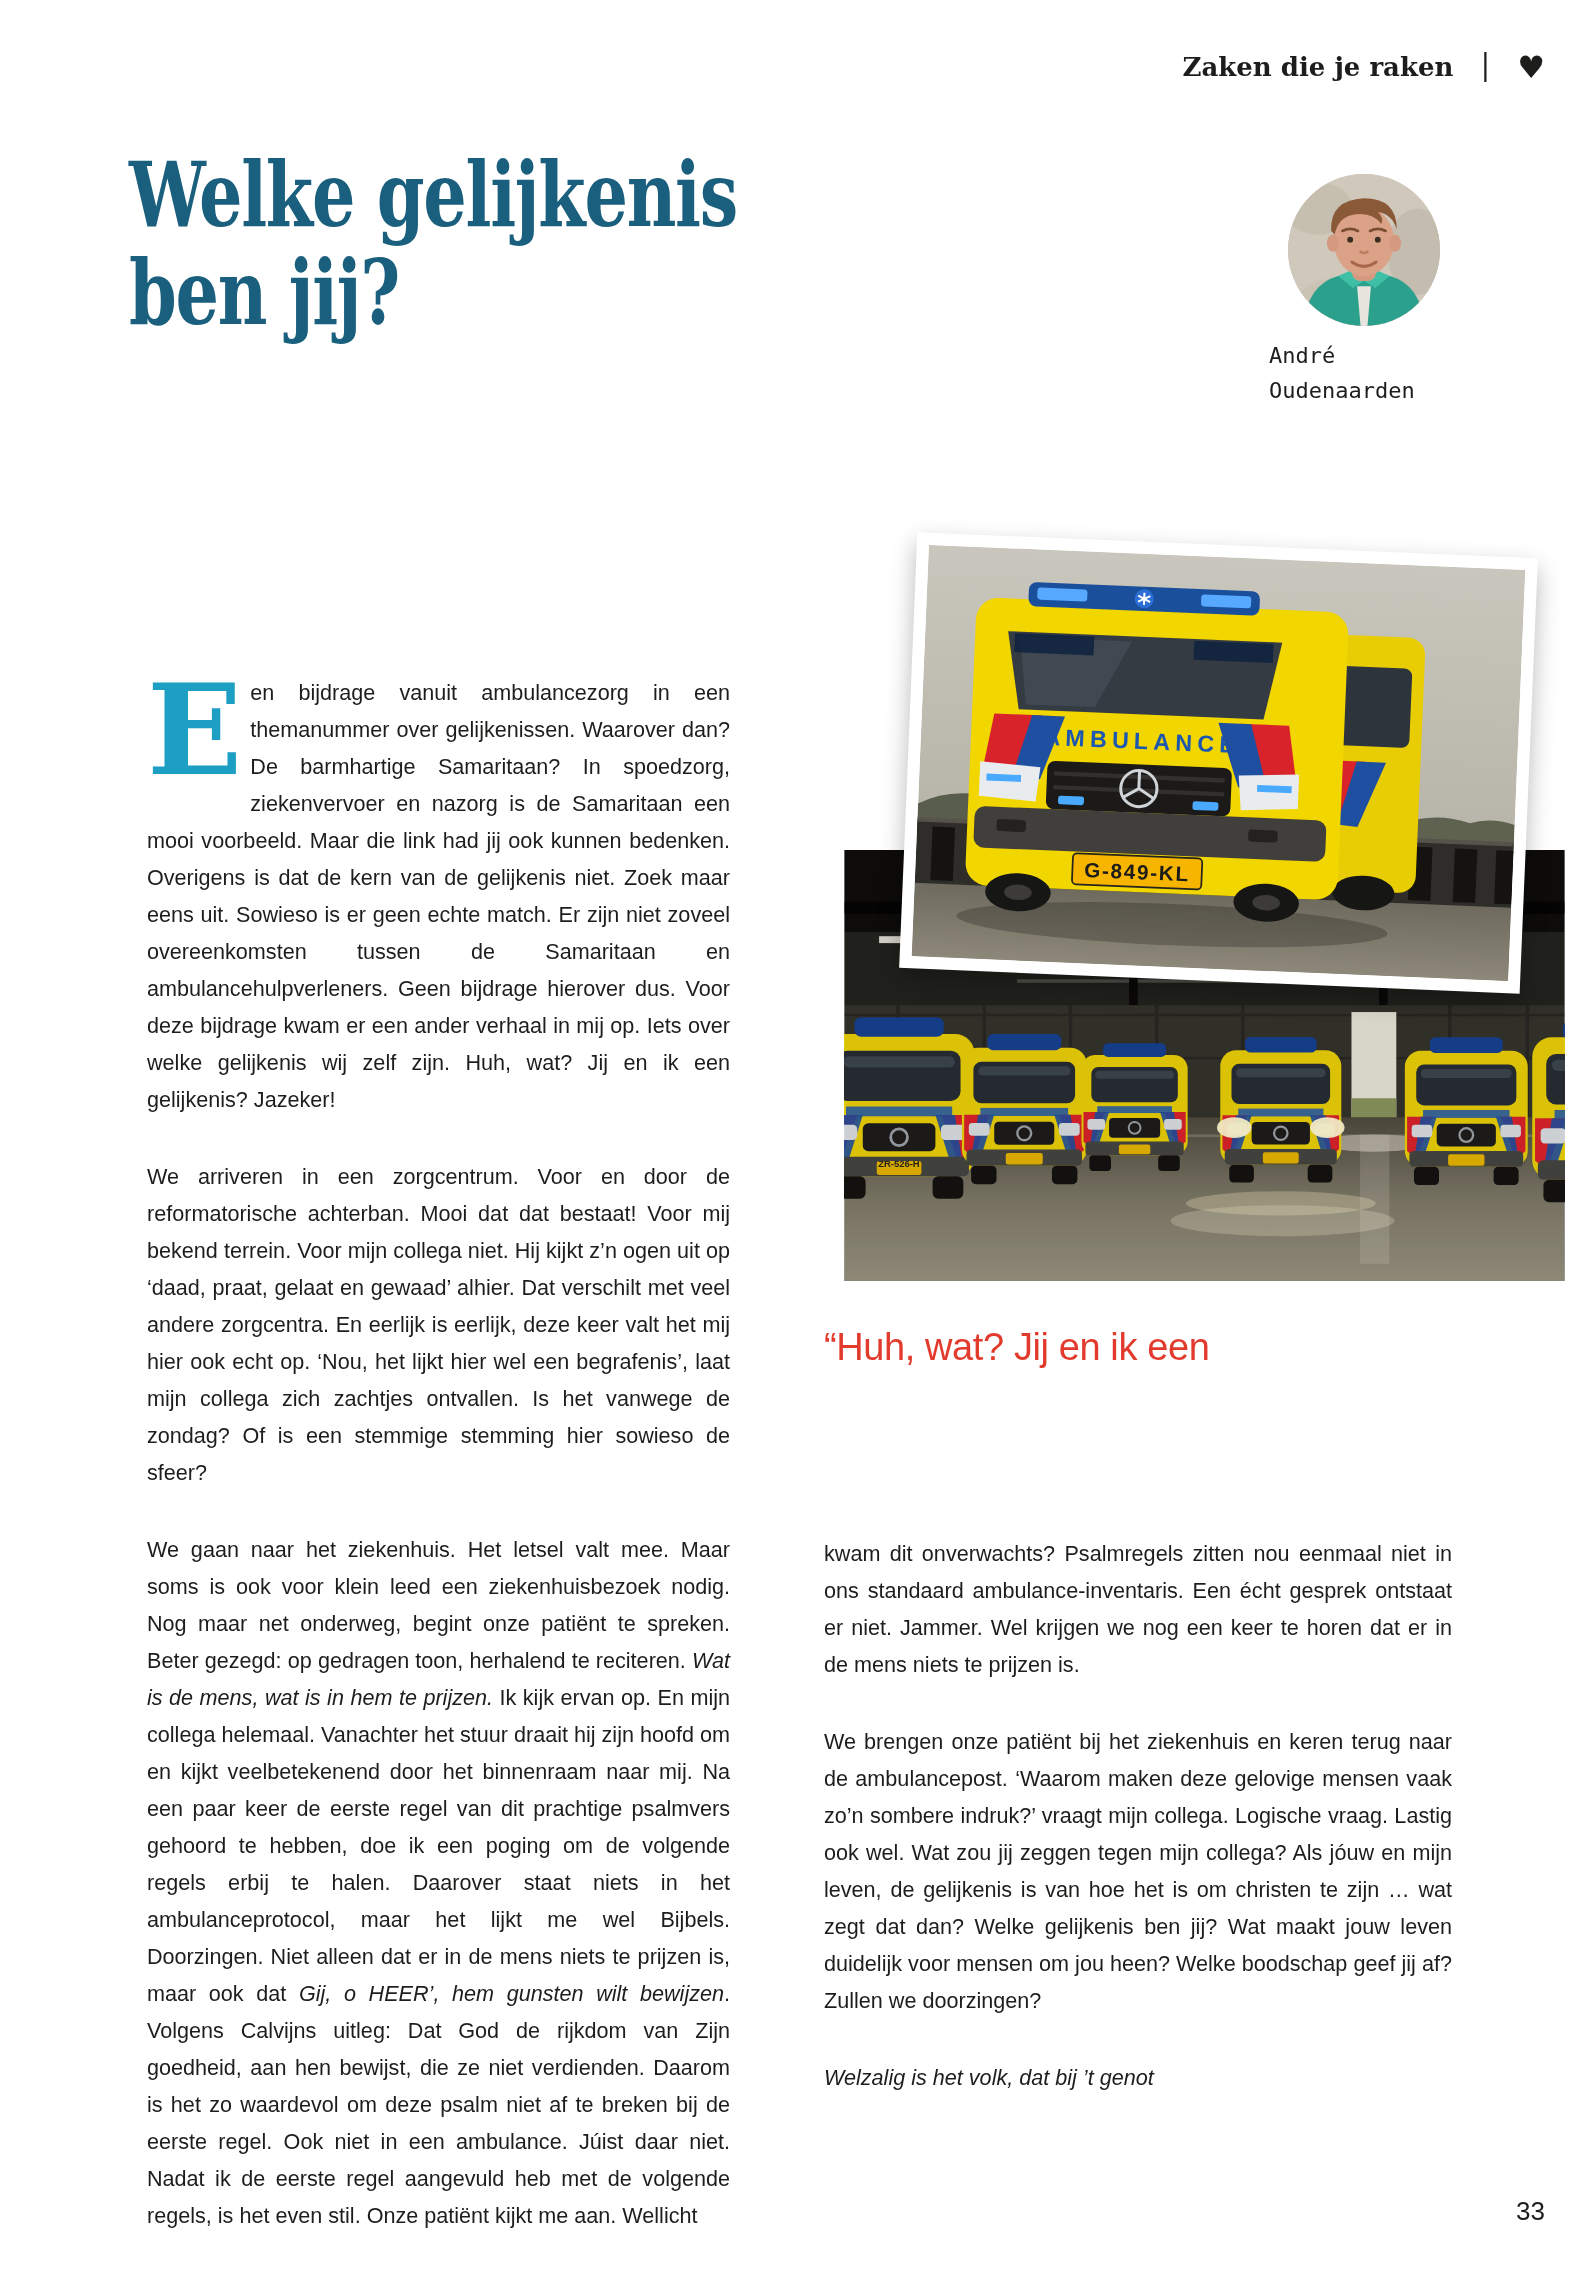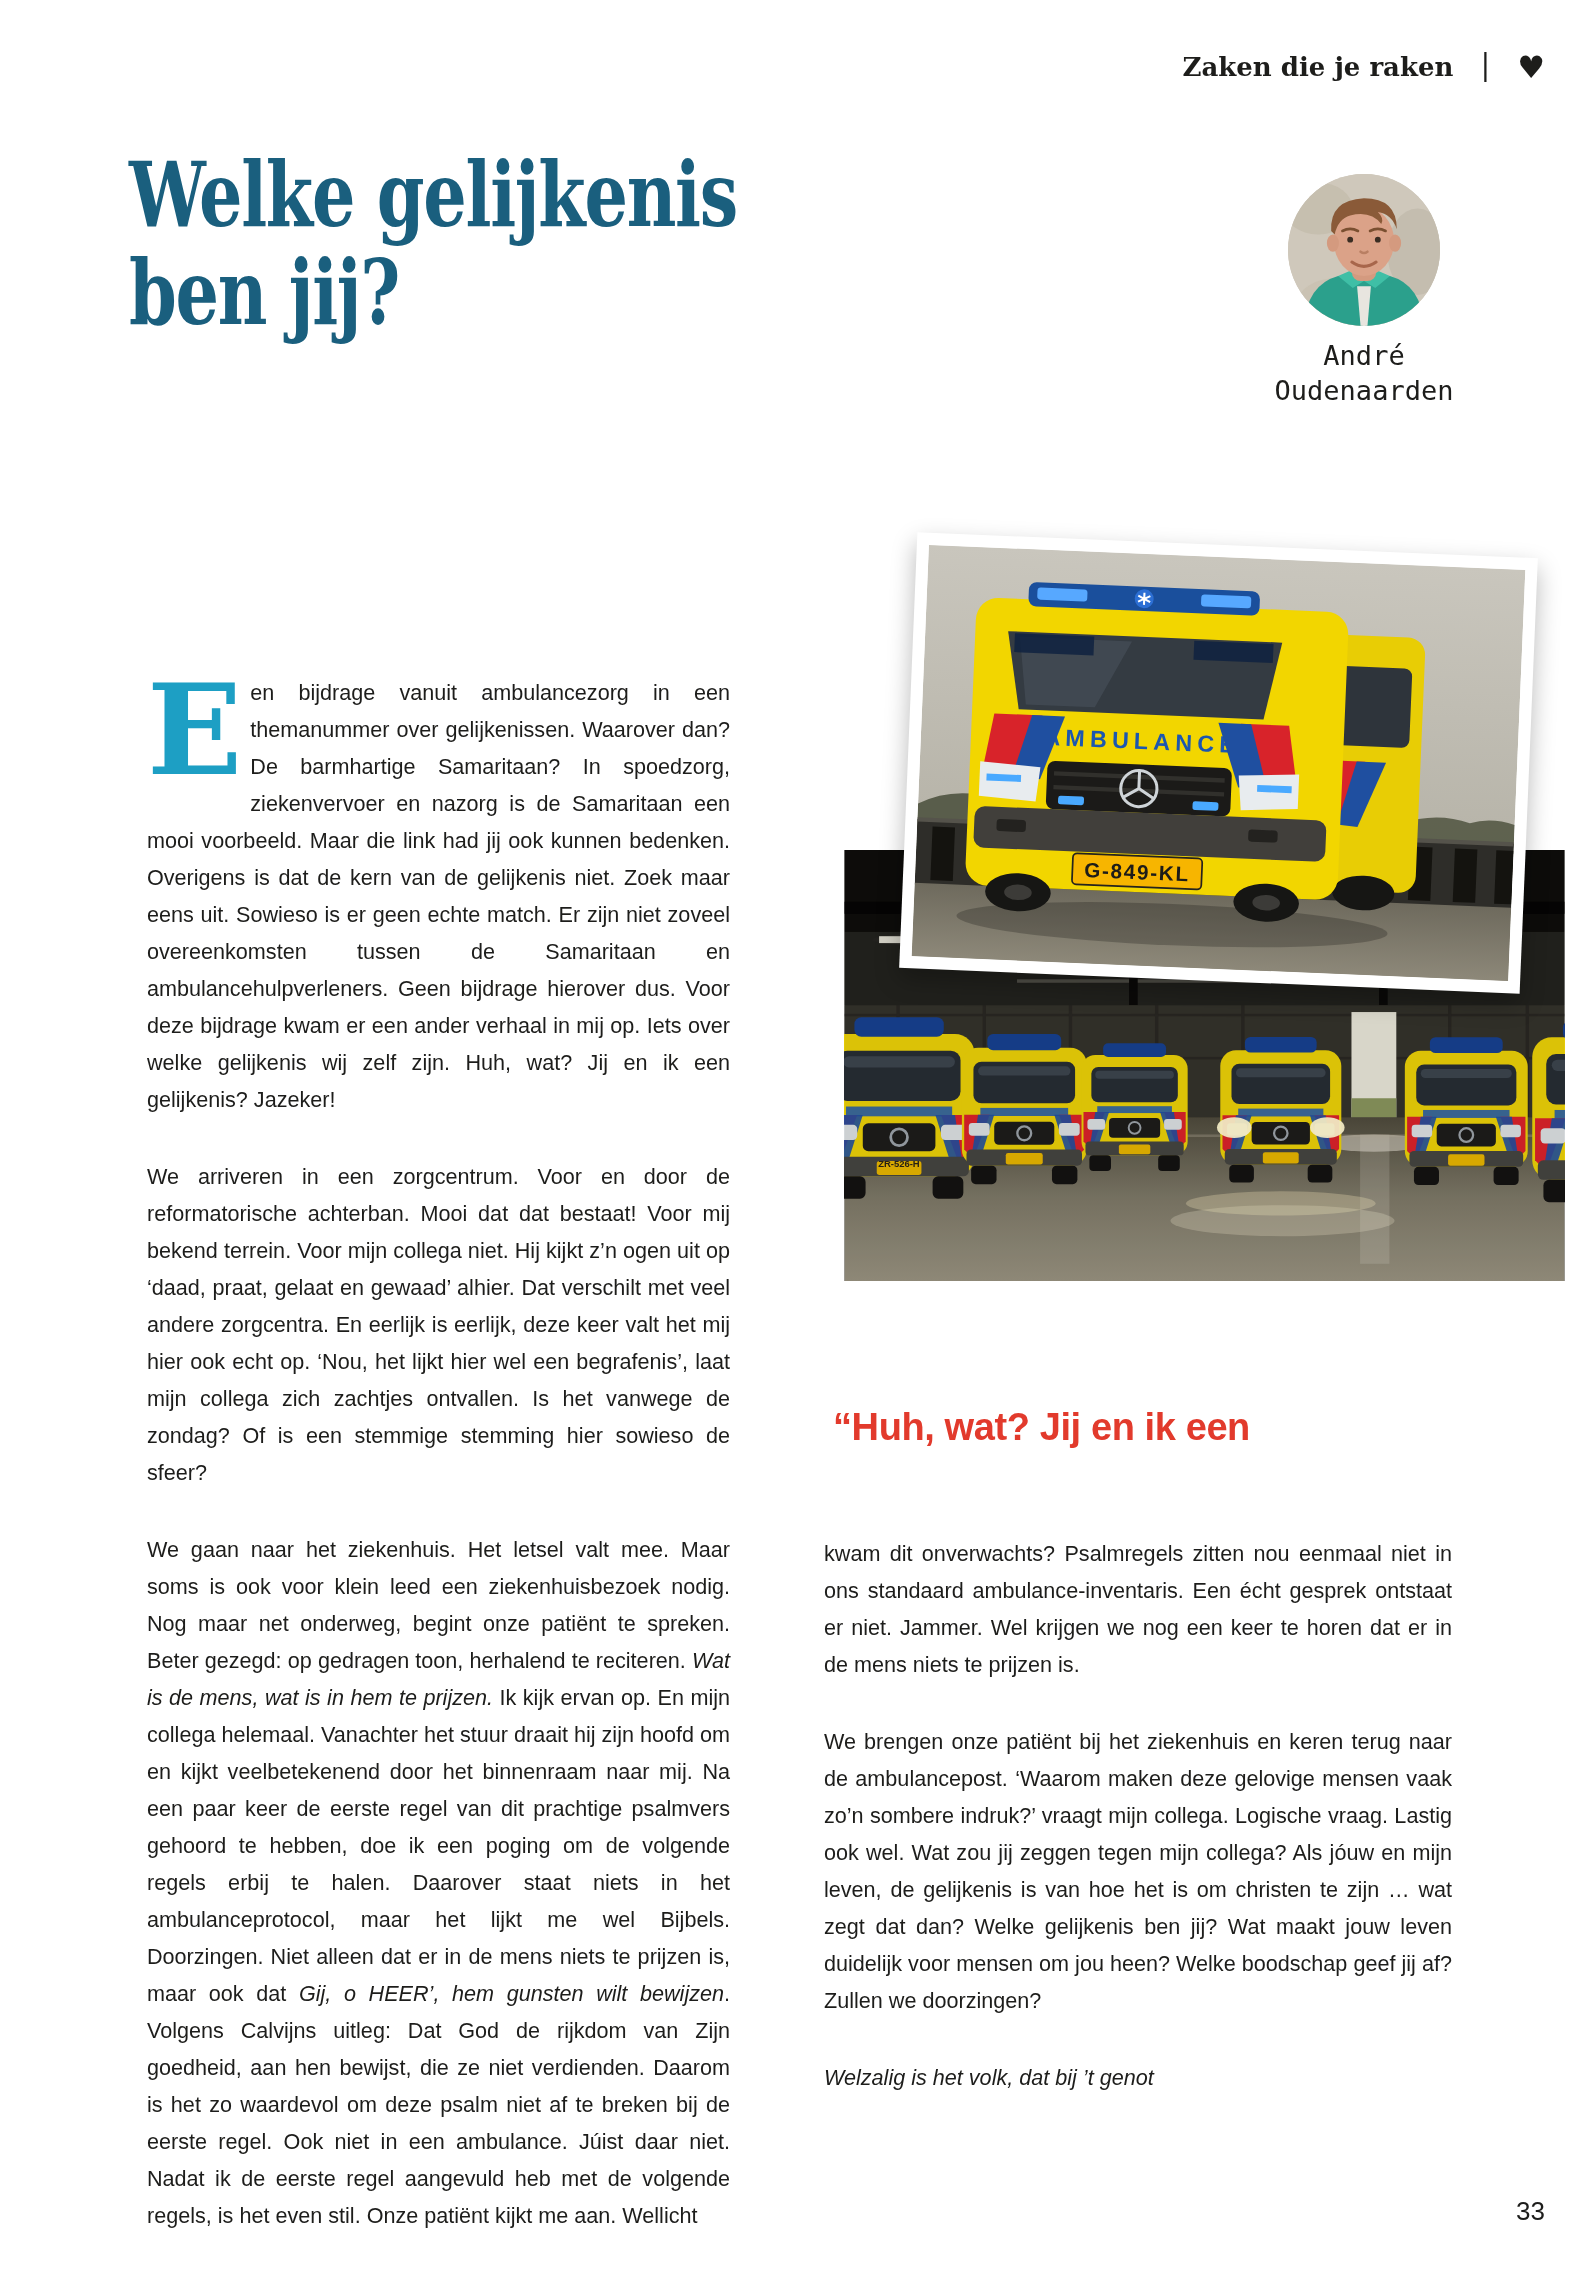--- a/index.html
+++ b/index.html
@@ -28,22 +28,22 @@
     transform:scaleX(.76);transform-origin:left top;
     white-space:nowrap;
   }
   
   .avatar{
     position:absolute;left:1288px;top:174px;width:152px;height:152px;
     border-radius:50%;overflow:hidden;background:#cfc8bb;
   }
   .author-name{
     position:absolute;left:1269px;top:338px;width:190px;
-    text-align:center;font-family:"DejaVu Sans Mono",monospace;
-    font-size:27px;line-height:35px;color:#1d1d1b;
+    text-align:left;font-family:"DejaVu Sans Mono",monospace;
+    font-size:22px;line-height:35px;color:#1d1d1b;
   }
   
   .photo-garage{position:absolute;left:816px;top:850px;width:721px;height:431px;z-index:1;margin-left:28px;}
   .photo-garage svg{display:block;}
   .photo-tilted{
     position:absolute;left:908px;top:545px;z-index:2;
     background:#ffffff;padding:12px;
     box-shadow:0 10.4px 24px rgba(0,0,0,.28);
     transform:rotate(2.4deg);transform-origin:center center;
   }
@@ -60,23 +60,23 @@
   .it{font-style:italic;}
   .dropcap{
     float:left;width:86px;height:110px;margin:1.7px 17.3px 0 0;
     display:flex;align-items:center;
     font-family:"DejaVu Serif",serif;font-weight:700;font-size:125px;
     color:#1d9fc4;line-height:1;
   }
   .poem{font-style:italic;}
   
   .pullquote{
-    position:absolute;left:824px;top:1402px;width:518px;
-    font-family:"Liberation Sans",sans-serif;font-weight:700;
-    font-size:38px;line-height:50px;color:#e23a2c;letter-spacing:-0.4px;margin-left:9px;
+    position:absolute;left:824px;top:1322px;width:518px;
+    font-family:"Liberation Sans",sans-serif;font-weight:400;
+    font-size:38px;line-height:50px;color:#e23a2c;letter-spacing:-0.4px;
   }
   .pullquote span{display:block;}
   
   .page-number{
     position:absolute;top:2196px;right:47px;
     font-size:26px;color:#1d1d1b;
   }
 </style>
 </head>
 <body>

